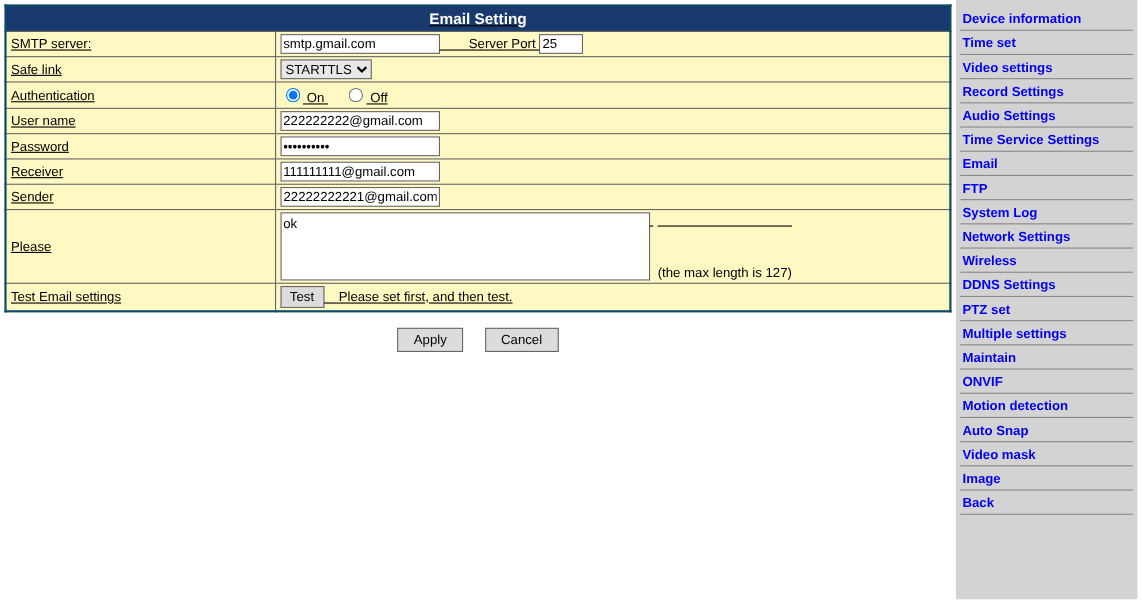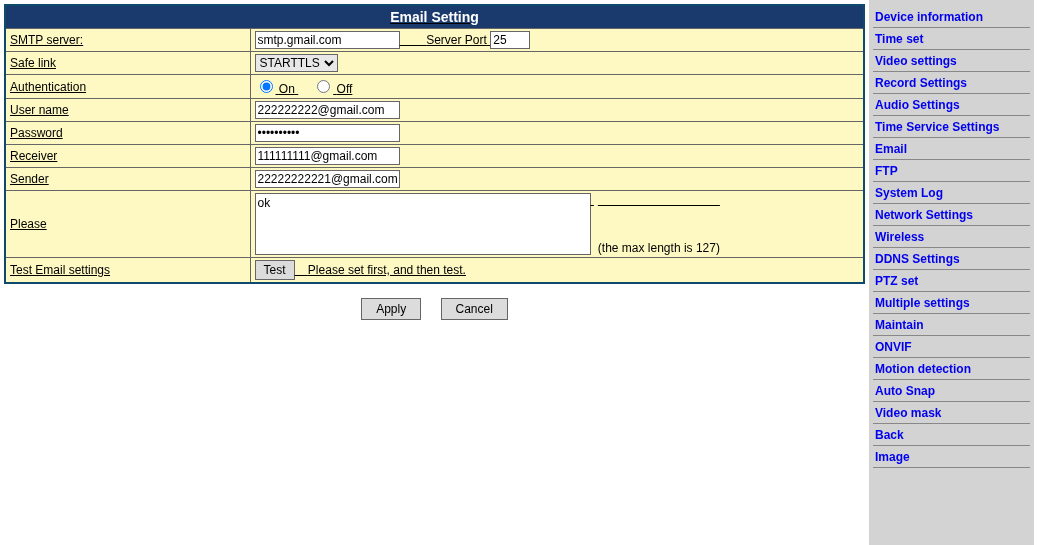--- a/index.html
+++ b/index.html
@@ -193,16 +193,16 @@
     <a>Network Settings</a>
     <a>Wireless</a>
     <a>DDNS Settings</a>
     <a>PTZ set</a>
     <a>Multiple settings</a>
     <a>Maintain</a>
     <a>ONVIF</a>
     <a>Motion detection</a>
     <a>Auto Snap</a>
     <a>Video mask</a>
+    <a>Image</a>
     <a>Back</a>
-    <a>Image</a>
   </div>
 </div>
 
 </body></html>

